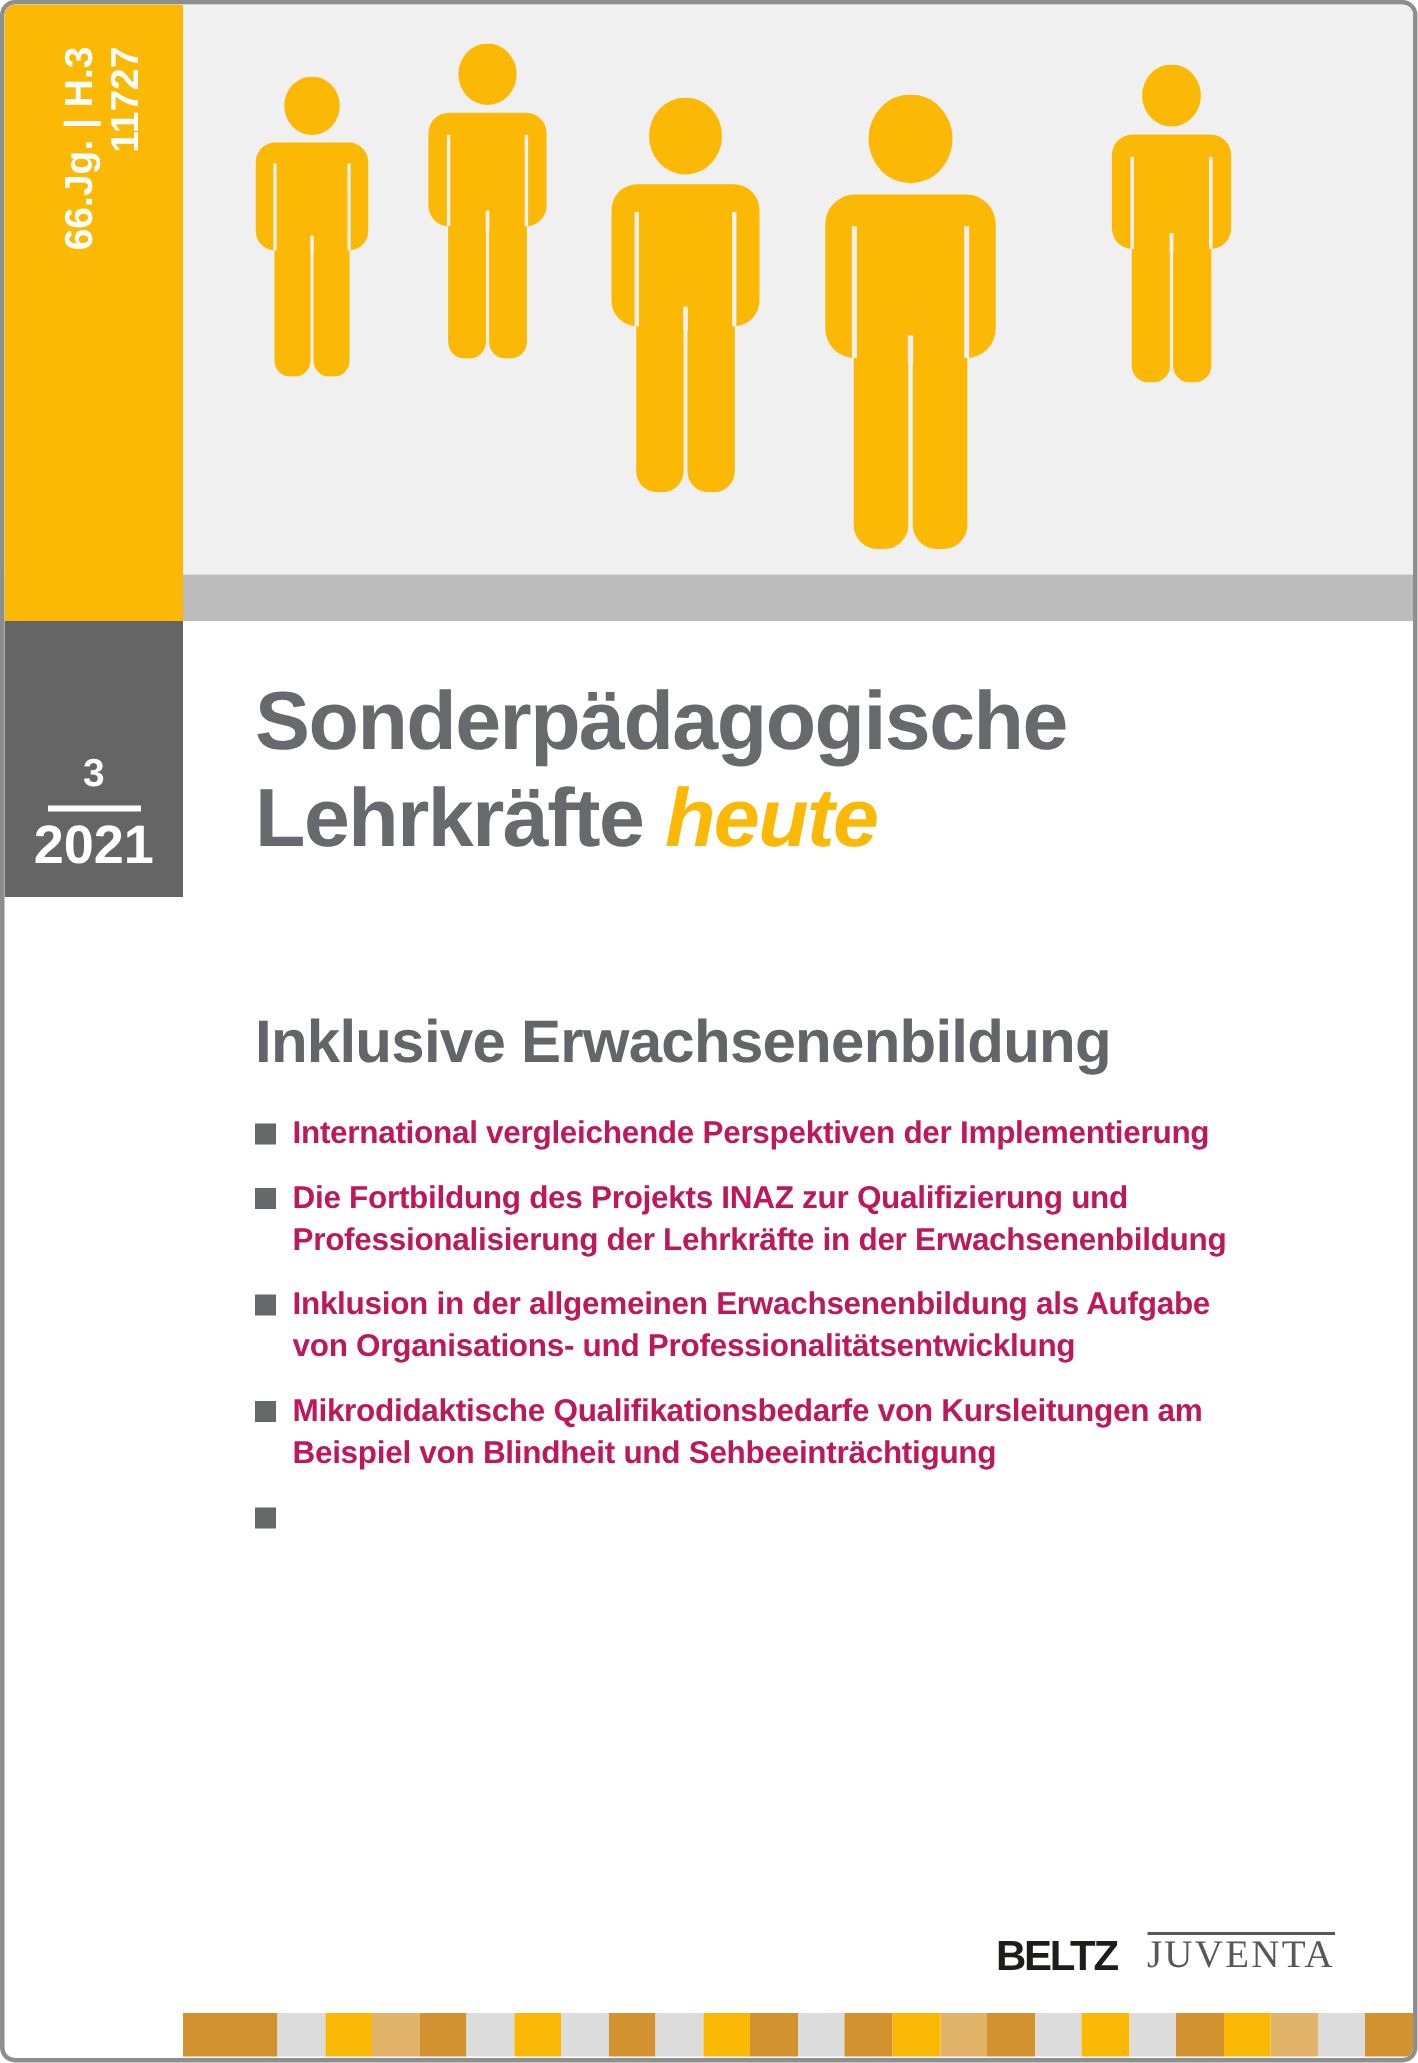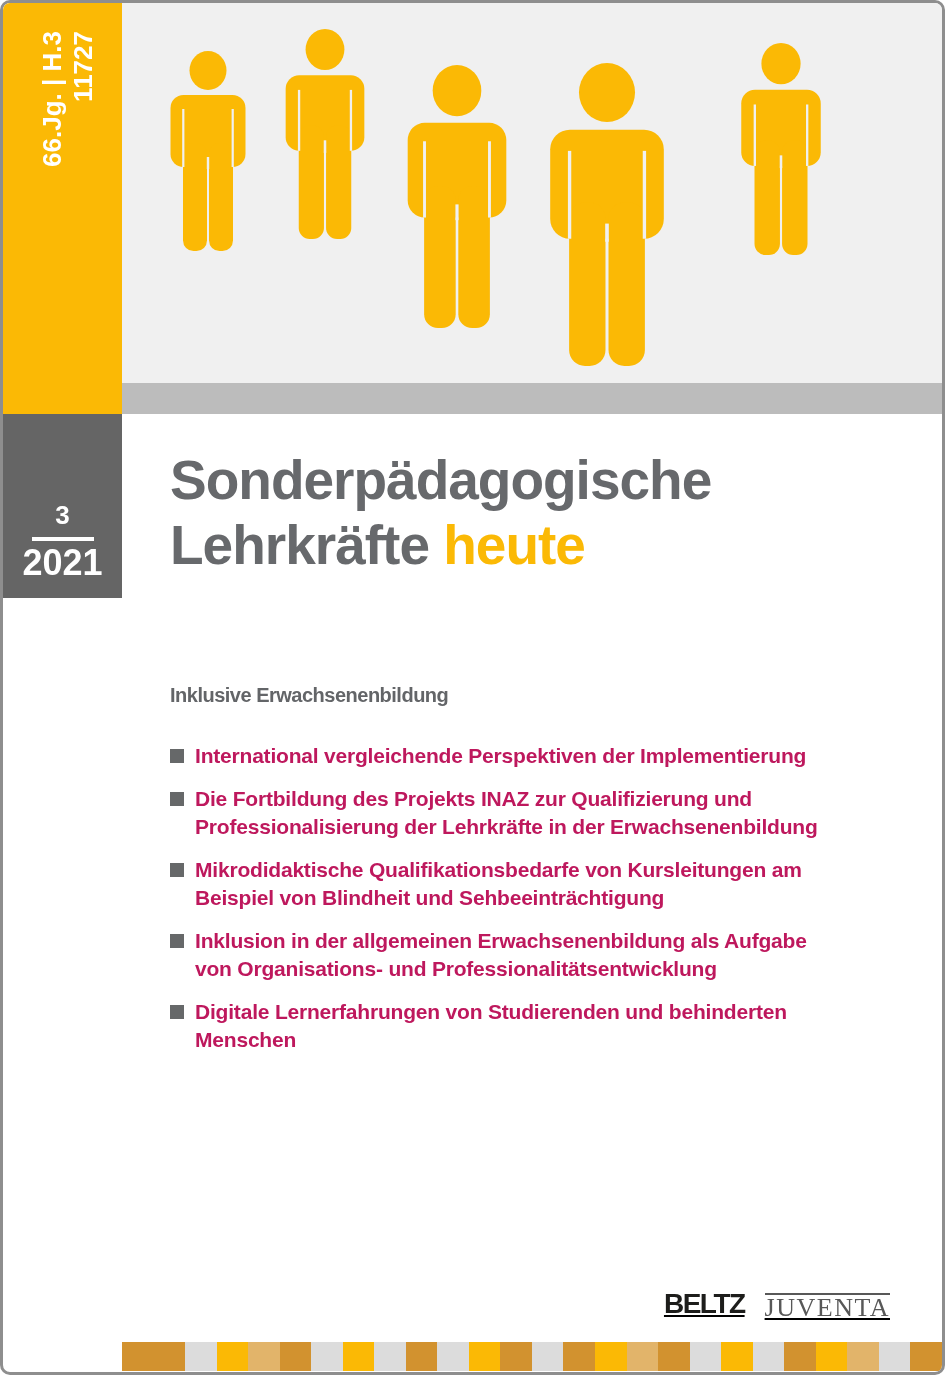--- a/index.html
+++ b/index.html
@@ -37,40 +37,40 @@
   }
   .issue-number{font-size:26px;line-height:26px;}
   .issue-divider{width:62px;height:4px;background:#fff;margin:9px 0 8px 0;}
   .issue-year{font-size:36px;line-height:27px;}
   
   .journal-title{
     position:absolute;left:167px;top:445px;
     font-size:55px;line-height:65px;font-weight:bold;color:#67696C;letter-spacing:-1px;
     white-space:nowrap;
   }
-  .title-accent{color:var(--accent);}
+  .title-accent{color:var(--accent);font-style:italic;}
   
   .topic-heading{
     position:absolute;left:167px;top:672px;
-    font-size:20px;line-height:40px;font-weight:bold;color:#636568;letter-spacing:-0.5px;
+    font-size:40px;line-height:40px;font-weight:bold;color:#636568;letter-spacing:-0.5px;
   }
   
   .article-list{
     position:absolute;left:167px;top:739px;width:720px;list-style:none;
   }
   .article-item{display:flex;gap:11px;margin-bottom:15px;}
   .bullet-square{flex:0 0 14px;width:14px;height:14px;background:#666869;margin-top:7px;}
   .article-text{
     font-size:21px;line-height:28px;font-weight:bold;color:#be185d;
     letter-spacing:-0.2px;white-space:pre-line;
   }
   
   .publisher{
     position:absolute;right:52px;top:1285px;
-    display:flex;align-items:flex-end;text-decoration:underline;
+    display:flex;align-items:flex-start;
   }
   .beltz{
     font-family:"Liberation Sans",sans-serif;font-weight:bold;
     font-size:28px;letter-spacing:-1.5px;color:#1D1D1B;
   }
   .juventa{
     font-family:"Liberation Serif",serif;font-size:26px;color:#585858;
     letter-spacing:1.5px;margin-left:20px;
     border-top:2px solid #585858;padding-top:1px;line-height:24px;
   }
@@ -133,32 +133,30 @@
         <span class="bullet-square"></span>
         <span class="article-text">International vergleichende Perspektiven der Implementierung</span>
       </li>
       <li class="article-item">
         <span class="bullet-square"></span>
         <span class="article-text">Die Fortbildung des Projekts INAZ zur Qualifizierung und
 Professionalisierung der Lehrkräfte in der Erwachsenenbildung</span>
       </li>
       <li class="article-item">
         <span class="bullet-square"></span>
+        <span class="article-text">Inklusion in der allgemeinen Erwachsenenbildung als Aufgabe
+von Organisations- und Professionalitätsentwicklung</span>
+      </li>
+      <li class="article-item">
+        <span class="bullet-square"></span>
         <span class="article-text">Mikrodidaktische Qualifikationsbedarfe von Kursleitungen am
 Beispiel von Blindheit und Sehbeeinträchtigung</span>
       </li>
       <li class="article-item">
         <span class="bullet-square"></span>
-        <span class="article-text">Inklusion in der allgemeinen Erwachsenenbildung als Aufgabe
-von Organisations- und Professionalitätsentwicklung</span>
-      </li>
-      <li class="article-item">
-        <span class="bullet-square"></span>
-        <span class="article-text">Digitale Lernerfahrungen von Studierenden und behinderten
-Menschen</span>
       </li>
     </ul>
 
   <div class="publisher">
     <span class="beltz">BELTZ</span>
     <span class="juventa">JUVENTA</span>
   </div>
 
   <div class="stripe-bar">
       <div class="stripe" style="flex-grow: 2; flex-basis: 0px; background: rgb(210, 146, 47);"></div>

